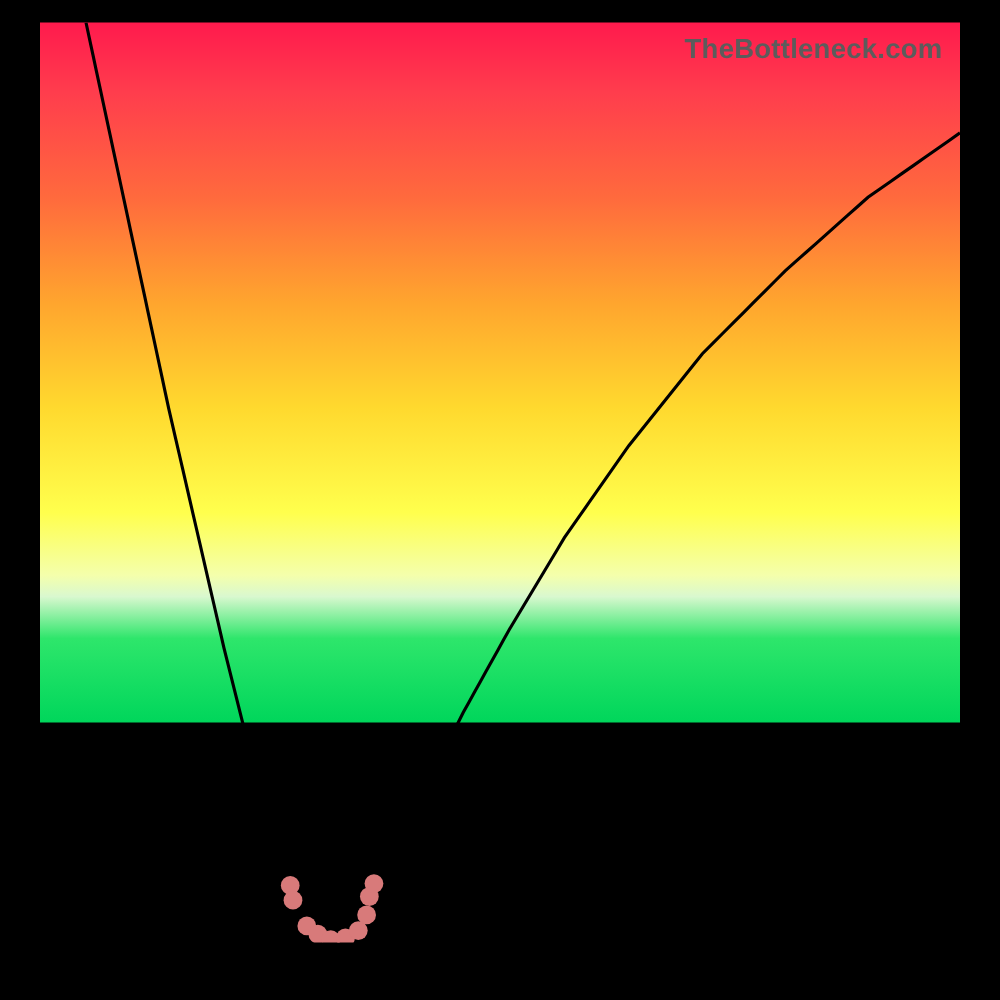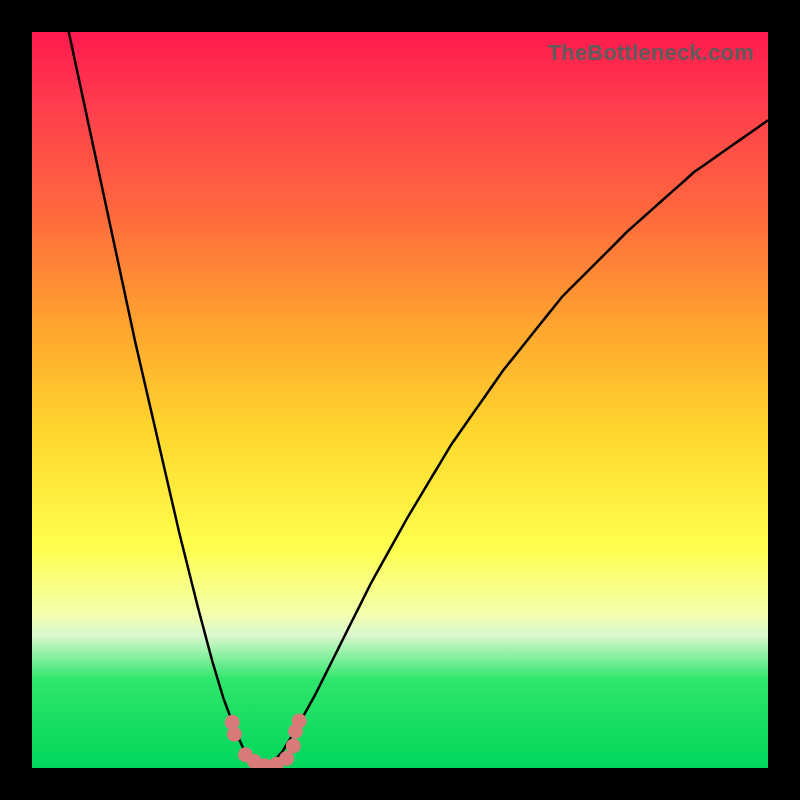--- a/index.html
+++ b/index.html
@@ -6,23 +6,23 @@
   html, body { width: 800px; height: 800px; overflow: hidden; }
   .frame {
     width: 800px;
     height: 800px;
     background: #000;
     position: relative;
   }
   .plot-area {
     position: absolute;
     left: 32px;
-    top: 32px;
+    top: 18px;
     width: 736px;
-    height: 736px;
+    height: 560px;
     background: linear-gradient(to bottom,
       #ff1a4d 0%,
       #ff3d4d 10%,
       #ff6a3d 25%,
       #ffa52e 40%,
       #ffd92e 55%,
       #ffff4d 70%,
       #f4ffac 79%,
       #d9f8cf 82%,
       #2ee66b 88%,

